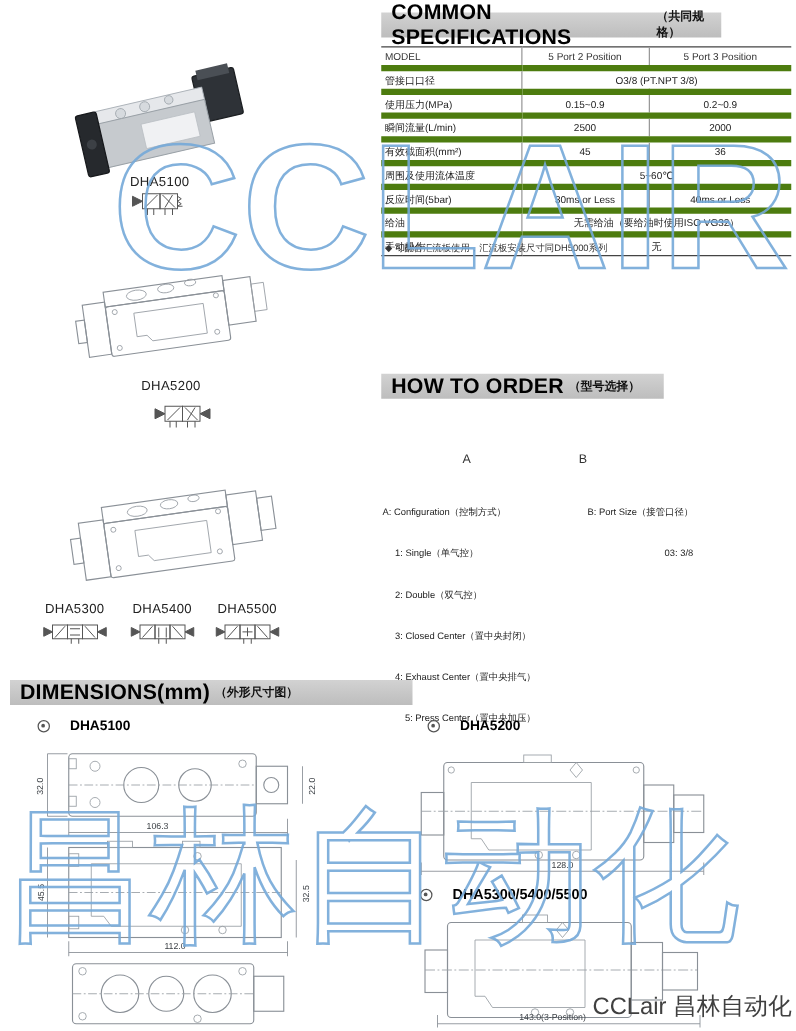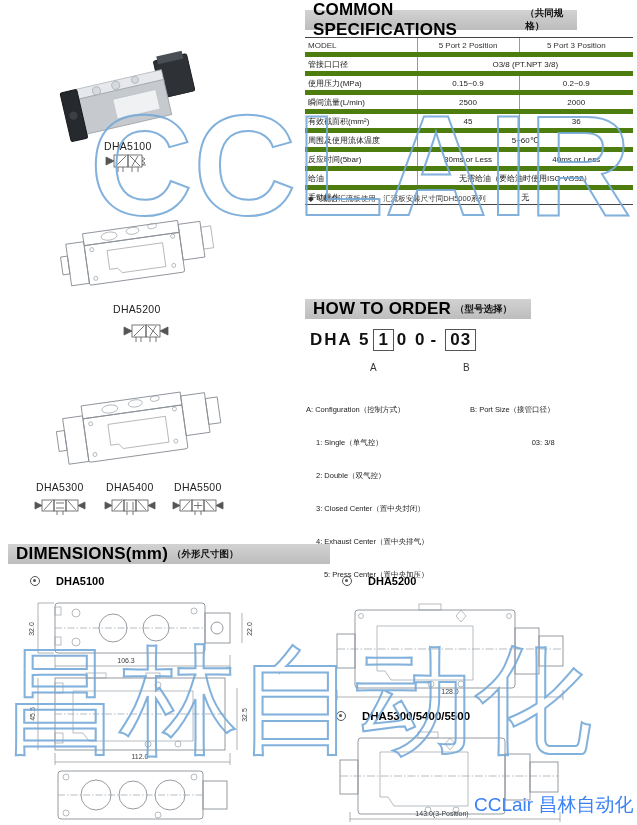--- a/index.html
+++ b/index.html
@@ -39,21 +39,21 @@
           position:relative;flex:0 0 auto;}
   .bullet::after{content:"";position:absolute;left:2px;top:2px;width:3px;height:3px;
           border-radius:50%;background:#555;}
 
   
   .wm{position:absolute;color:transparent;-webkit-text-stroke:2px rgba(116,169,216,.9);
       pointer-events:none;z-index:9;white-space:nowrap;}
   #wm-top{left:90px;top:84px;font-size:142px;font-weight:bold;letter-spacing:1px;}
   #wm-bottom{left:2px;top:622px;font-size:118px;}
 
-  #brand-logo{position:absolute;left:474px;top:792px;font-size:19px;color:#3b82f6;z-index:10;}
+  #brand-logo{position:absolute;left:474px;top:792px;font-size:19px;color:#404040;z-index:10;}
 
   svg{position:absolute;overflow:visible;}
   .ln{stroke:#8a9097;stroke-width:.9;fill:none;}
   .thin{stroke:#9aa0a6;stroke-width:.7;fill:none;}
   .dimln{stroke:#8a9097;stroke-width:.7;fill:none;}
   .dimtx{font-size:7px;fill:#3c4146;font-family:"Liberation Sans","DejaVu Sans",sans-serif;}
   .sym{stroke:#555;stroke-width:.8;fill:none;}
 </style>
 </head>
 <body>
@@ -252,27 +252,20 @@
       <td>手动操作</td>
       <td class="c" colspan="2">无</td>
     </tr>
   </tbody>
     </table>
   <div class="footnote">◆ 可配合汇流板使用，汇流板安装尺寸同DH5000系列</div>
 
   <div class="barhdr" style="left:305px;top:299px;width:226px;">
     <span class="en">HOW TO ORDER</span>
     <span class="cn">（型号选择）</span>
-  </div>
-  <div class="code-line">
-    <span>DHA 5</span>
-    <span class="code-box">1</span>
-    <span>0 0</span>
-    <span style="margin:0 4px;">-</span>
-    <span class="code-box">03</span>
   </div>
   <div class="ab-label" style="left:370px;top:362px;">A</div>
   <div class="ab-label" style="left:463px;top:362px;">B</div>
 
   <div class="order-list" style="left:306px;top:382px;">
     <div>A: Configuration（控制方式）</div>
     <div style="padding-left:10px;">1: Single（单气控）</div>
     <div style="padding-left:10px;">2: Double（双气控）</div>
     <div style="padding-left:10px;">3: Closed Center（置中央封闭）</div>
     <div style="padding-left:10px;">4: Exhaust Center（置中央排气）</div>

